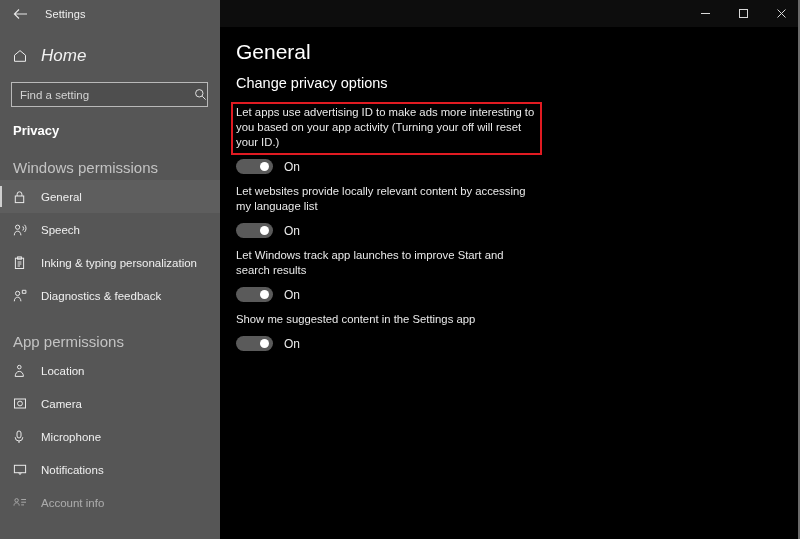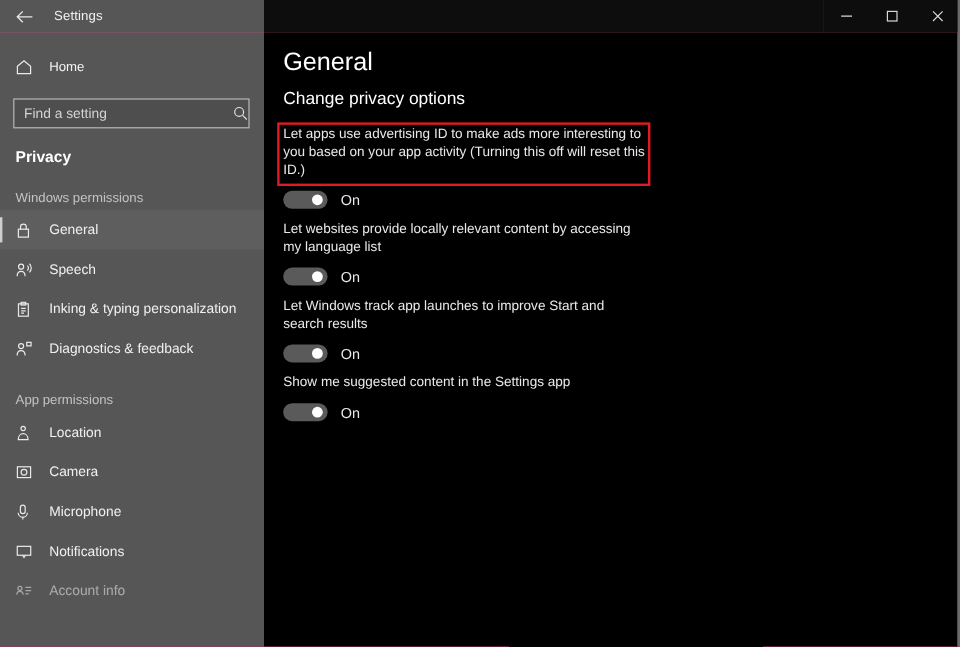--- a/index.html
+++ b/index.html
@@ -80,21 +80,21 @@
     overflow: hidden;
   }
   .home-row {
     display: flex;
     align-items: center;
     height: 26px;
     margin-top: 16px;
     padding-left: 13px;
   }
   .home-row .ico { width: 24px; display:flex; align-items:center; color:#ececec; }
-  .home-row .lbl { font-size: 11px; color: #f2f2f2; margin-left: 4px; }
+  .home-row .lbl { font-size: 17px; color: #f2f2f2; margin-left: 4px; font-style: italic; }
 
   .searchwrap {
     margin: 13px 12px 0 11px;
     height: 25px;
     border: 1px solid #b9b9b9;
     background: #4e4e4e;
     display: flex;
     align-items: center;
     box-sizing: border-box;
     gap: 20px;
@@ -113,21 +113,21 @@
   .search-ico { width: 24px; display:flex; align-items:center; justify-content:center; color:#e0e0e0; }
 
   .section-title-strong {
     font-size: 13px;
     color: #ffffff;
     padding-left: 13px;
     margin-top: 16px;
     font-weight: 600;
   }
   .group-head {
-    font-size: 11px;
+    font-size: 15px;
     color: #c3c3c3;
     padding-left: 13px;
     margin-top: 21px;
     margin-bottom: 4px;
   }
   .nav-item {
     position: relative;
     display: flex;
     align-items: center;
     height: 33px;
@@ -389,21 +389,21 @@
   </div>
 
   <div class="main">
 
     <div class="page-title">General</div>
     <div class="section-head">Change privacy options</div>
 
     <div class="settings-col">
 
       <div class="setting">
-        <div class="setting-label">Let apps use advertising ID to make ads more interesting to you based on your app activity (Turning this off will reset this ID.)</div>
+        <div class="setting-label">Let apps use advertising ID to make ads more interesting to you based on your app activity (Turning your off will reset your ID.)</div>
         <div class="toggle-row">
           <span class="toggle">
             <span class="knob"></span>
           </span>
           <span class="toggle-state">On</span>
         </div>
       </div>
 
       <div class="setting">
         <div class="setting-label">Let websites provide locally relevant content by accessing my language list</div>

